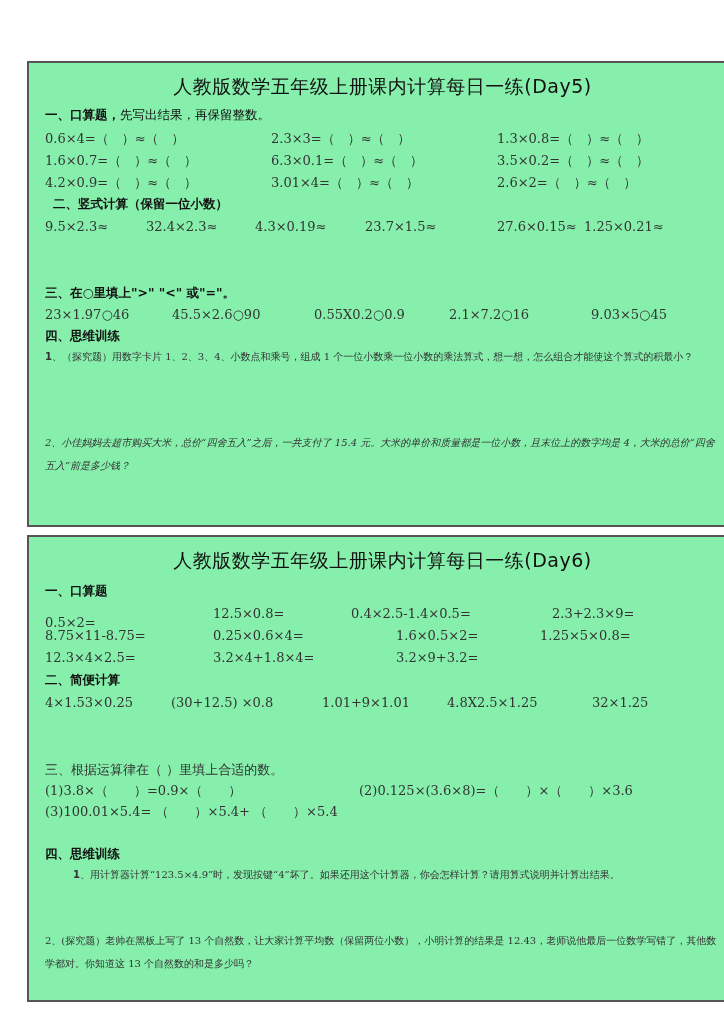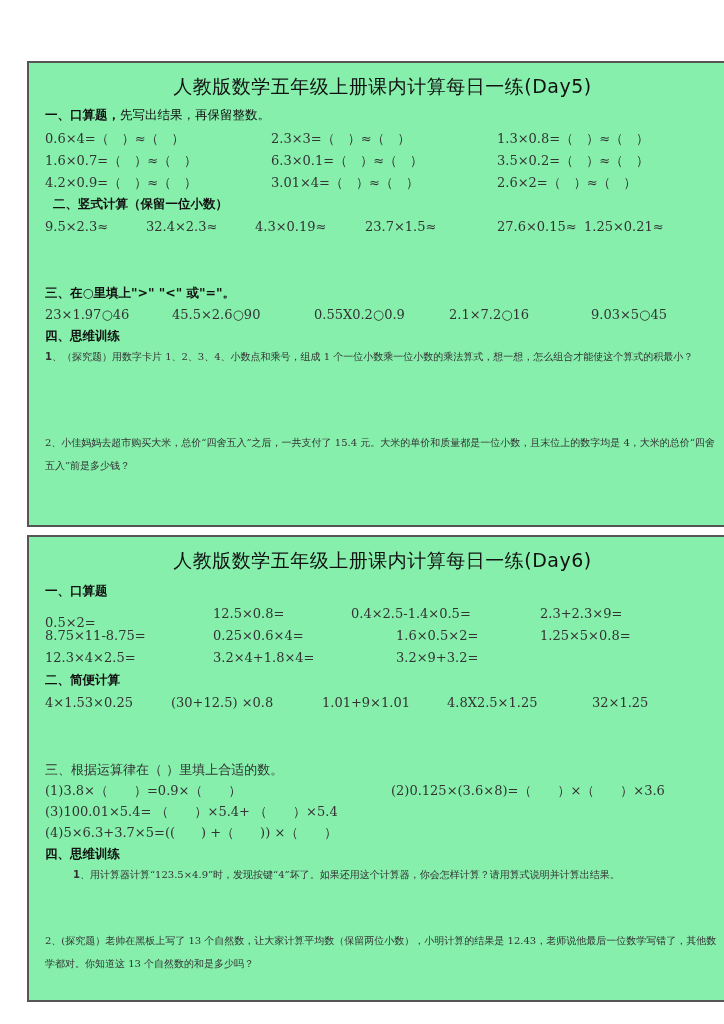--- a/index.html
+++ b/index.html
@@ -48,48 +48,47 @@
 
   <div class="h" style="top:222px;">三、在○里填上"&gt;" "&lt;" 或"="。</div>
   <div class="t" style="left:16px;top:244px;">23×1.97○46</div>
   <div class="t" style="left:143px;top:244px;">45.5×2.6○90</div>
   <div class="t" style="left:285px;top:244px;">0.55X0.2○0.9</div>
   <div class="t" style="left:420px;top:244px;">2.1×7.2○16</div>
   <div class="t" style="left:562px;top:244px;">9.03×5○45</div>
 
   <div class="h" style="top:265px;">四、思维训练</div>
   <div class="p" style="top:282px;"><b>1</b><span>、（探究题）用数字卡片 1、2、3、4、小数点和乘号，组成 1 个一位小数乘一位小数的乘法算式，想一想，怎么组合才能使这个算式的积最小？</span></div>
-  <div class="p" style="top:368px;">2、小佳妈妈去超市购买大米，总价“四舍五入”之后，一共支付了 15.4 元。大米的单价和质量都是一位小数，且末位上的数字均是 4，大米的总价“四舍五入”前是多少钱？</div>
+  <div class="p" style="top:368px;font-style:italic;">2、小佳妈妈去超市购买大米，总价“四舍五入”之后，一共支付了 15.4 元。大米的单价和质量都是一位小数，且末位上的数字均是 4，大米的总价“四舍五入”前是多少钱？</div>
 </div>
 
 <div class="sheet s2">
   <div class="title" style="top:11px;">人教版数学五年级上册课内计算每日一练(Day6)</div>
 
   <div class="h" style="top:46px;">一、口算题</div>
   <div class="t" style="left:16px;top:78px;">0.5×2=</div>
   <div class="t" style="left:184px;top:69px;">12.5×0.8=</div>
   <div class="t" style="left:322px;top:69px;">0.4×2.5-1.4×0.5=</div>
-  <div class="t" style="left:511px;top:69px;">2.3+2.3×9=</div>
+  <div class="t" style="left:523px;top:69px;">2.3+2.3×9=</div>
   <div class="t" style="left:16px;top:91px;">8.75×11-8.75=</div>
   <div class="t" style="left:184px;top:91px;">0.25×0.6×4=</div>
   <div class="t" style="left:367px;top:91px;">1.6×0.5×2=</div>
   <div class="t" style="left:511px;top:91px;">1.25×5×0.8=</div>
   <div class="t" style="left:16px;top:113px;">12.3×4×2.5=</div>
   <div class="t" style="left:184px;top:113px;">3.2×4+1.8×4=</div>
   <div class="t" style="left:367px;top:113px;">3.2×9+3.2=</div>
 
   <div class="h" style="top:135px;">二、简便计算</div>
   <div class="t" style="left:16px;top:158px;">4×1.53×0.25</div>
   <div class="t" style="left:142px;top:158px;">(30+12.5) ×0.8</div>
   <div class="t" style="left:293px;top:158px;">1.01+9×1.01</div>
   <div class="t" style="left:418px;top:158px;">4.8X2.5×1.25</div>
   <div class="t" style="left:563px;top:158px;">32×1.25</div>
 
   <div class="t" style="left:16px;top:224px;">三、根据运算律在（ ）里填上合适的数。</div>
   <div class="t" style="left:16px;top:245px;">(1)3.8×（　　）=0.9×（　　）</div>
-  <div class="t" style="left:330px;top:245px;margin-left:32px;">(2)0.125×(3.6×8)=（　　）×（　　）×3.6</div>
+  <div class="t" style="left:330px;top:245px;">(2)0.125×(3.6×8)=（　　）×（　　）×3.6</div>
   <div class="t" style="left:16px;top:266px;">(3)100.01×5.4= （　　）×5.4+ （　　）×5.4</div>
-  <div class="t" style="left:16px;top:287px;">(4)5×6.3+3.7×5=((　　) +（　　)) ×（　　）</div>
 
   <div class="h" style="top:309px;">四、思维训练</div>
   <div class="p" style="top:326px;margin-left:28px;"><b>1</b><span>、用计算器计算“123.5×4.9”时，发现按键“4”坏了。如果还用这个计算器，你会怎样计算？请用算式说明并计算出结果。</span></div>
   <div class="p" style="top:392px;">2、(探究题）老帅在黑板上写了 13 个自然数，让大家计算平均数（保留两位小数），小明计算的结果是 12.43，老师说他最后一位数学写错了，其他数学都对。你知道这 13 个自然数的和是多少吗？</div>
 </div>
 
 </body></html>

